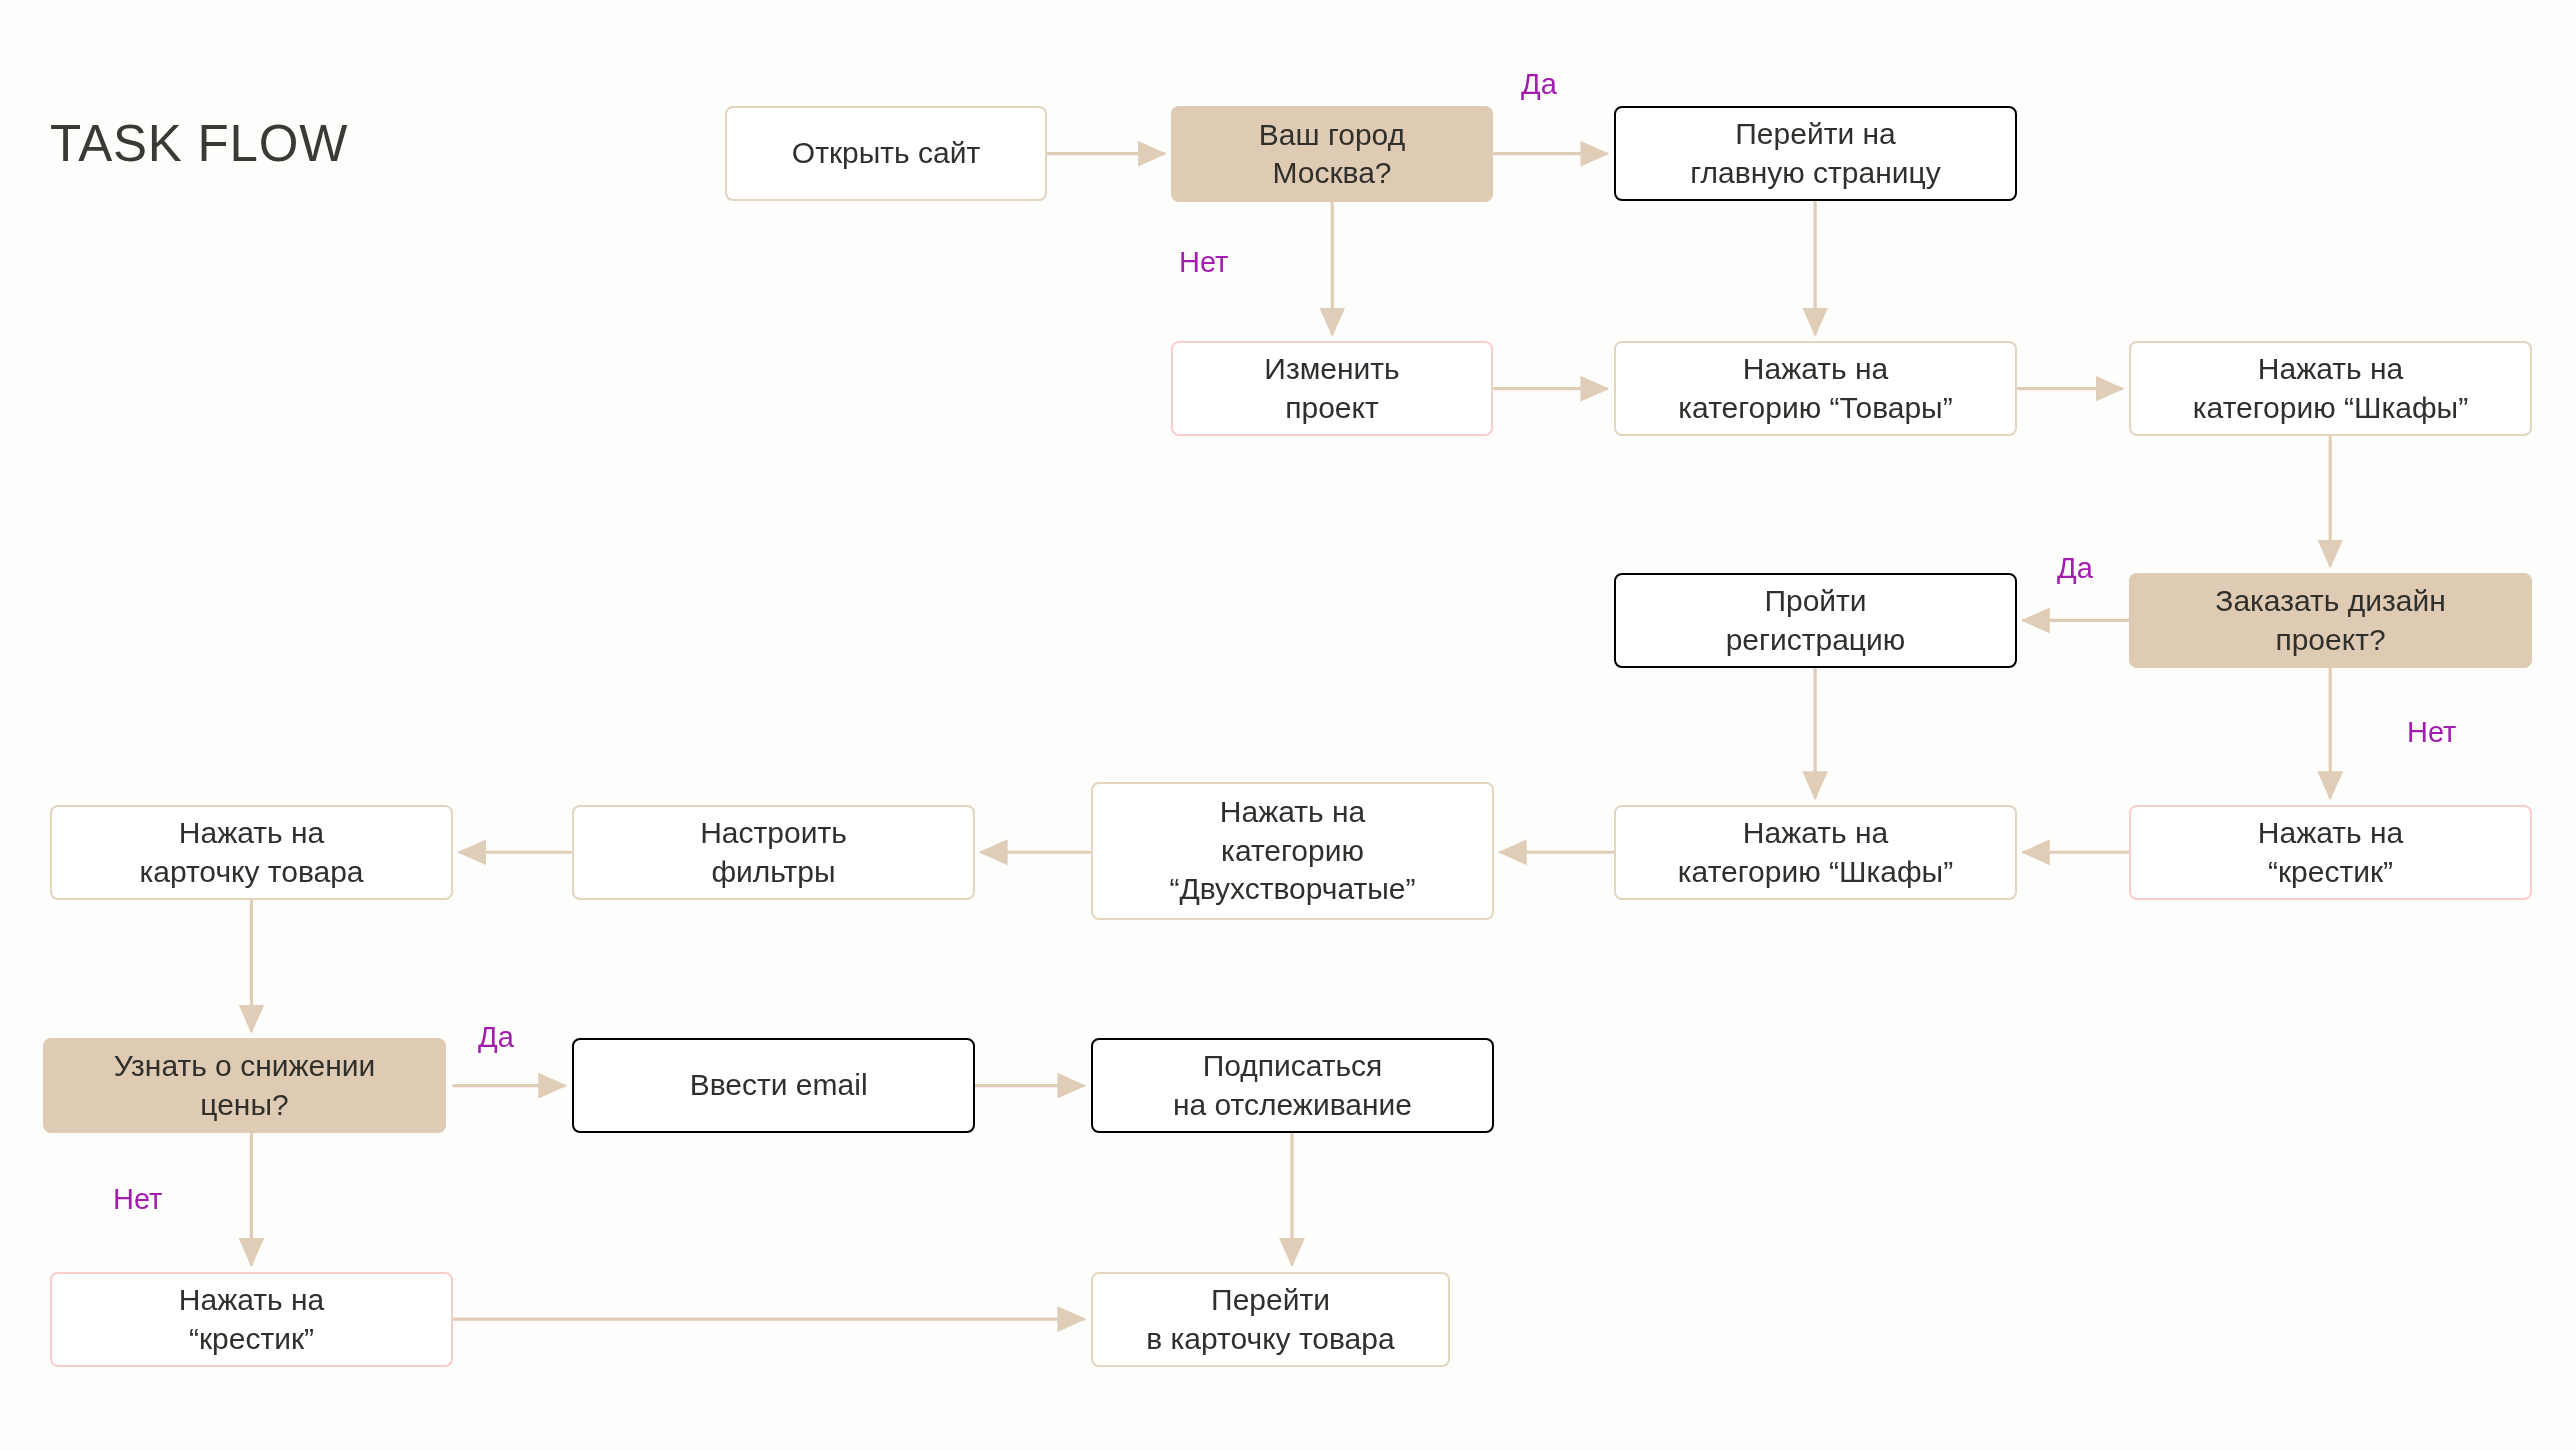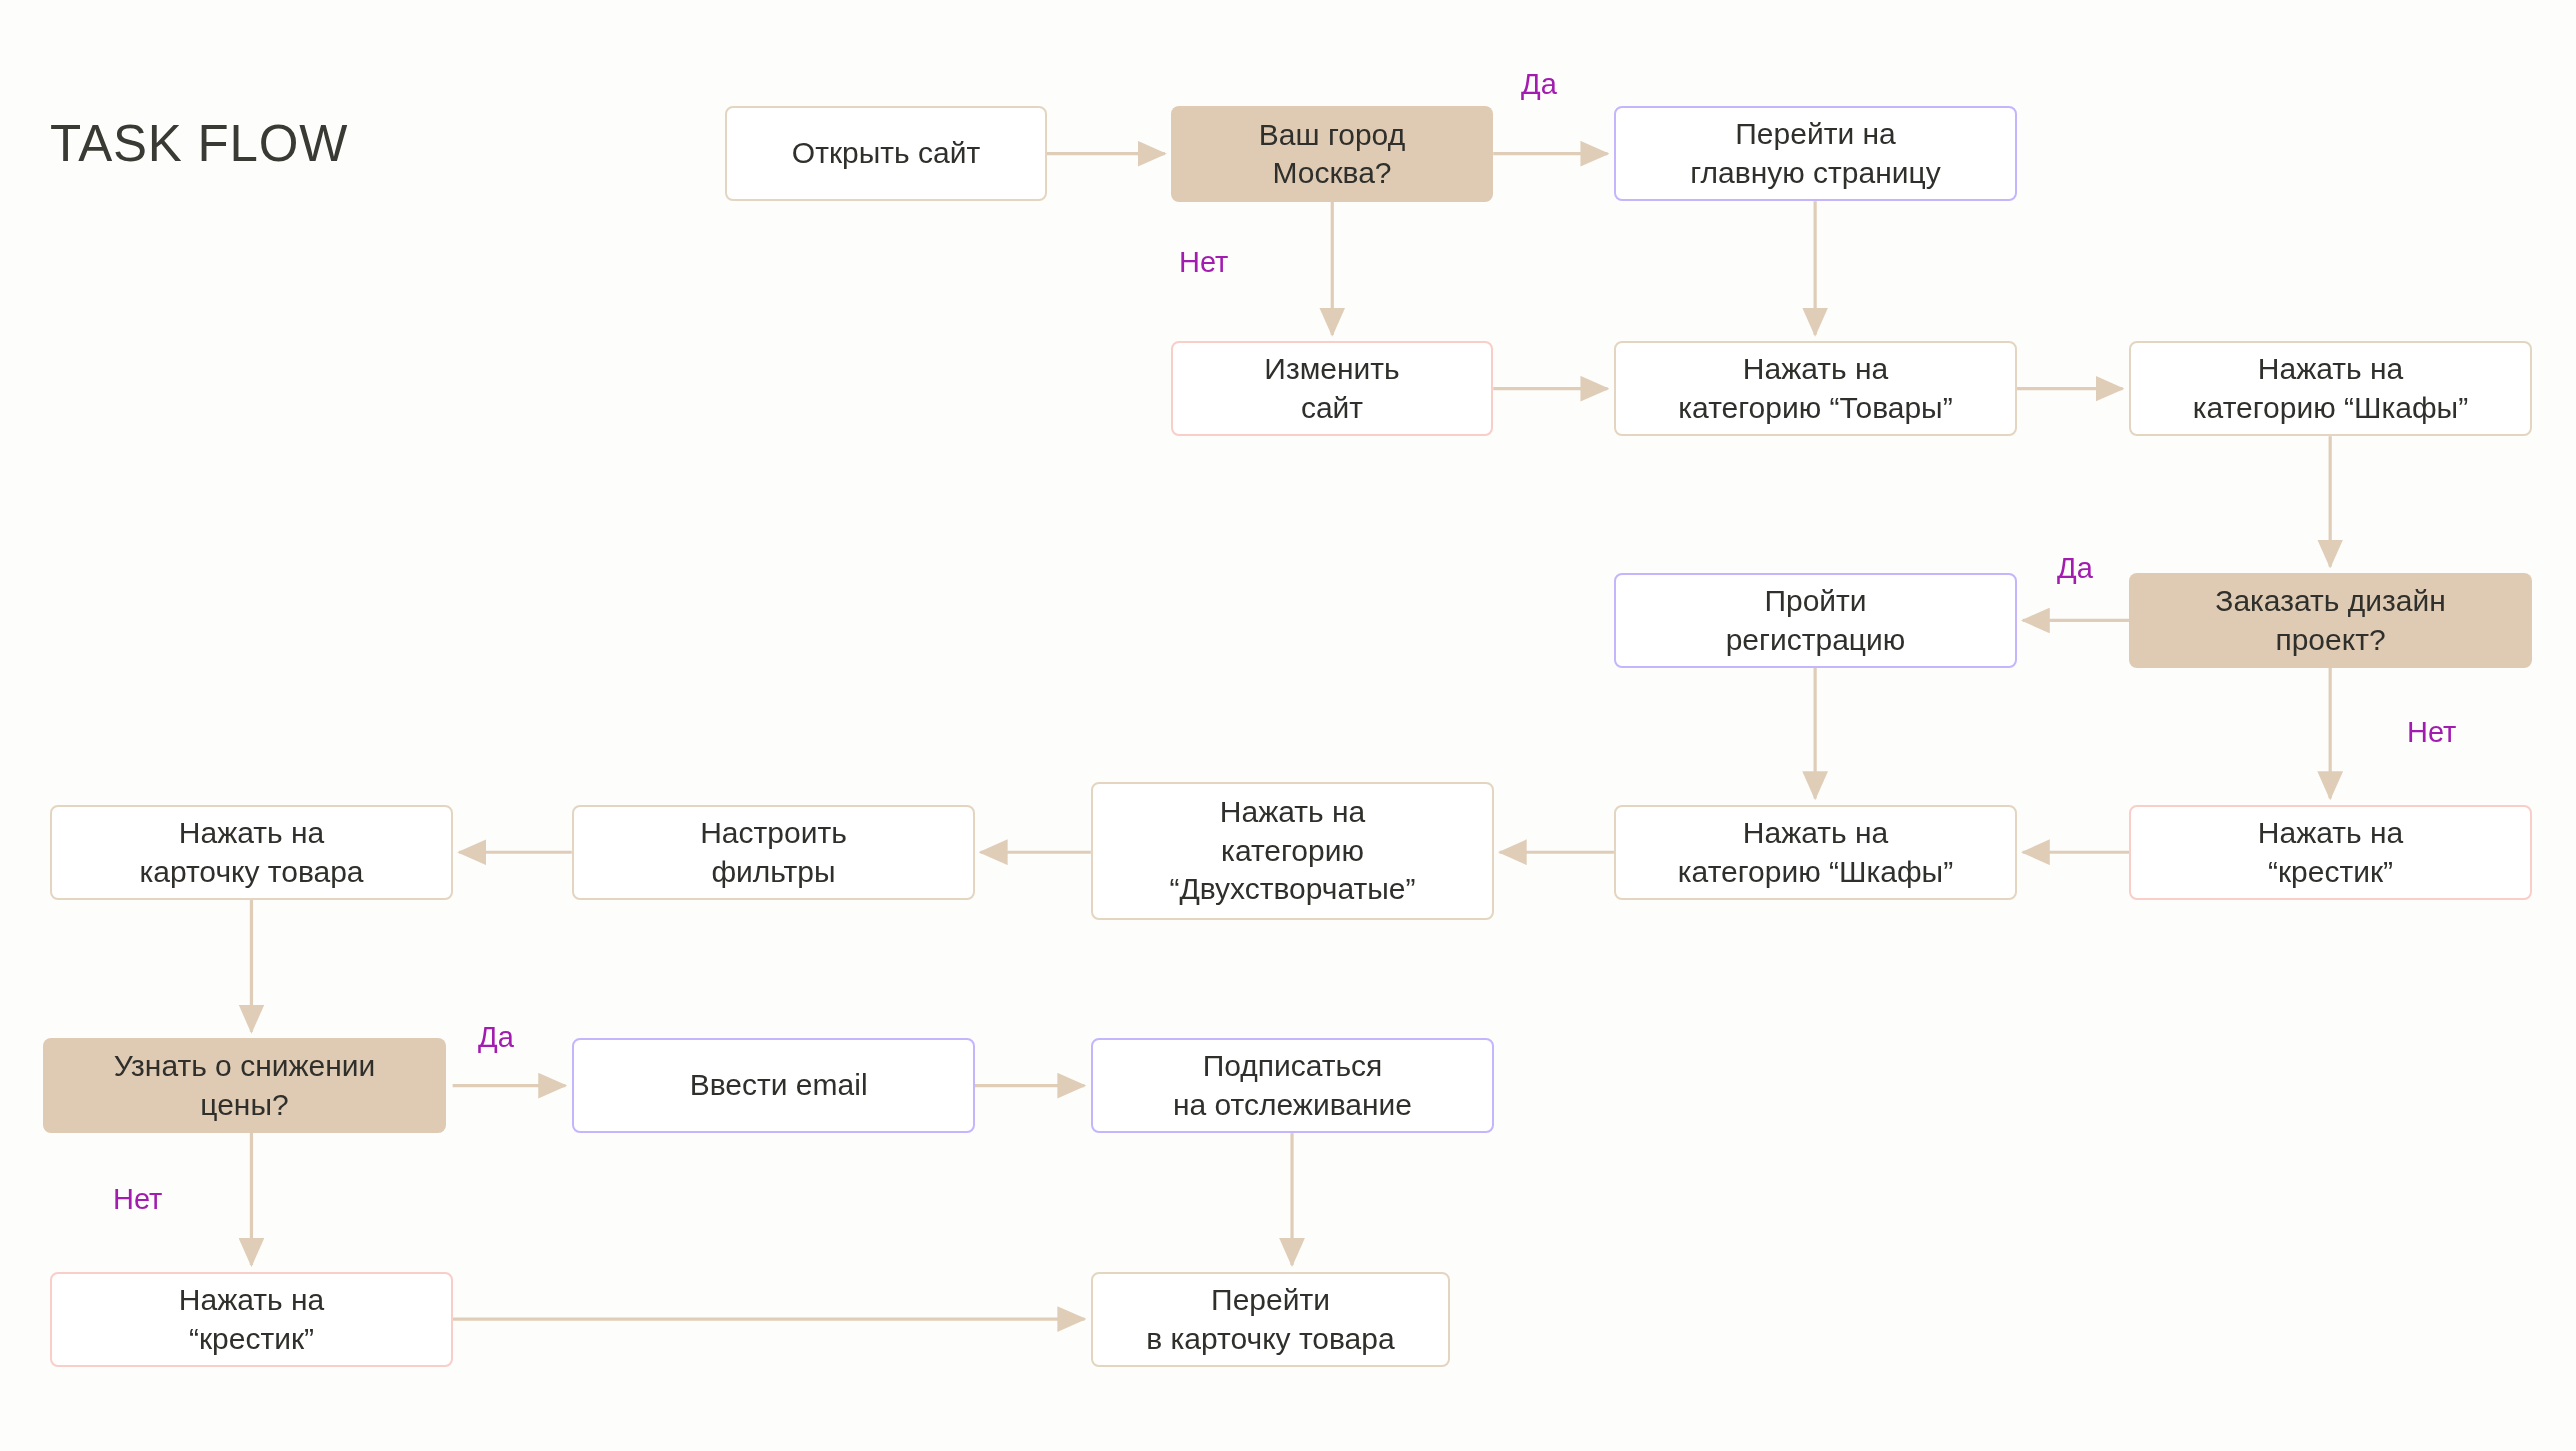--- a/index.html
+++ b/index.html
@@ -53,21 +53,21 @@
   }
   .node.beige {
     border: 2px solid #e3d5bf;
     background: #ffffff;
   }
   .node.pink {
     border: 2px solid #f9cdc8;
     background: #ffffff;
   }
   .node.green {
-    border: 2px solid #c4b5fd;
+    border: 2px solid #000000;
     background: #ffffff;
   }
   .node.decision {
     border: none;
     background: #dfcab4;
   }
   .edge-label {
     position: absolute;
     font-size: 29px;
     color: #a21caf;
@@ -131,21 +131,21 @@
     </g>
   </svg>
 
   <div class="node beige" style="left:725px;  top:106px;  width:322px; height:95px;">Открыть сайт</div>
   <div class="node decision" style="left:1171px; top:106px;  width:322px; height:96px;">Ваш город
 Москва?</div>
   <div class="node green" style="left:1614px; top:106px;  width:403px; height:95px;">Перейти на
 главную страницу</div>
 
   <div class="node pink" style="left:1171px; top:341px;  width:322px; height:95px;">Изменить
-сайт</div>
+проект</div>
   <div class="node beige" style="left:1614px; top:341px;  width:403px; height:95px;">Нажать на
 категорию “Товары”</div>
   <div class="node beige" style="left:2129px; top:341px;  width:403px; height:95px;">Нажать на
 категорию “Шкафы”</div>
 
   <div class="node decision" style="left:2129px; top:573px;  width:403px; height:95px;">Заказать дизайн
 проект?</div>
   <div class="node green" style="left:1614px; top:573px;  width:403px; height:95px;text-align:center;">Пройти
 регистрацию</div>
 

